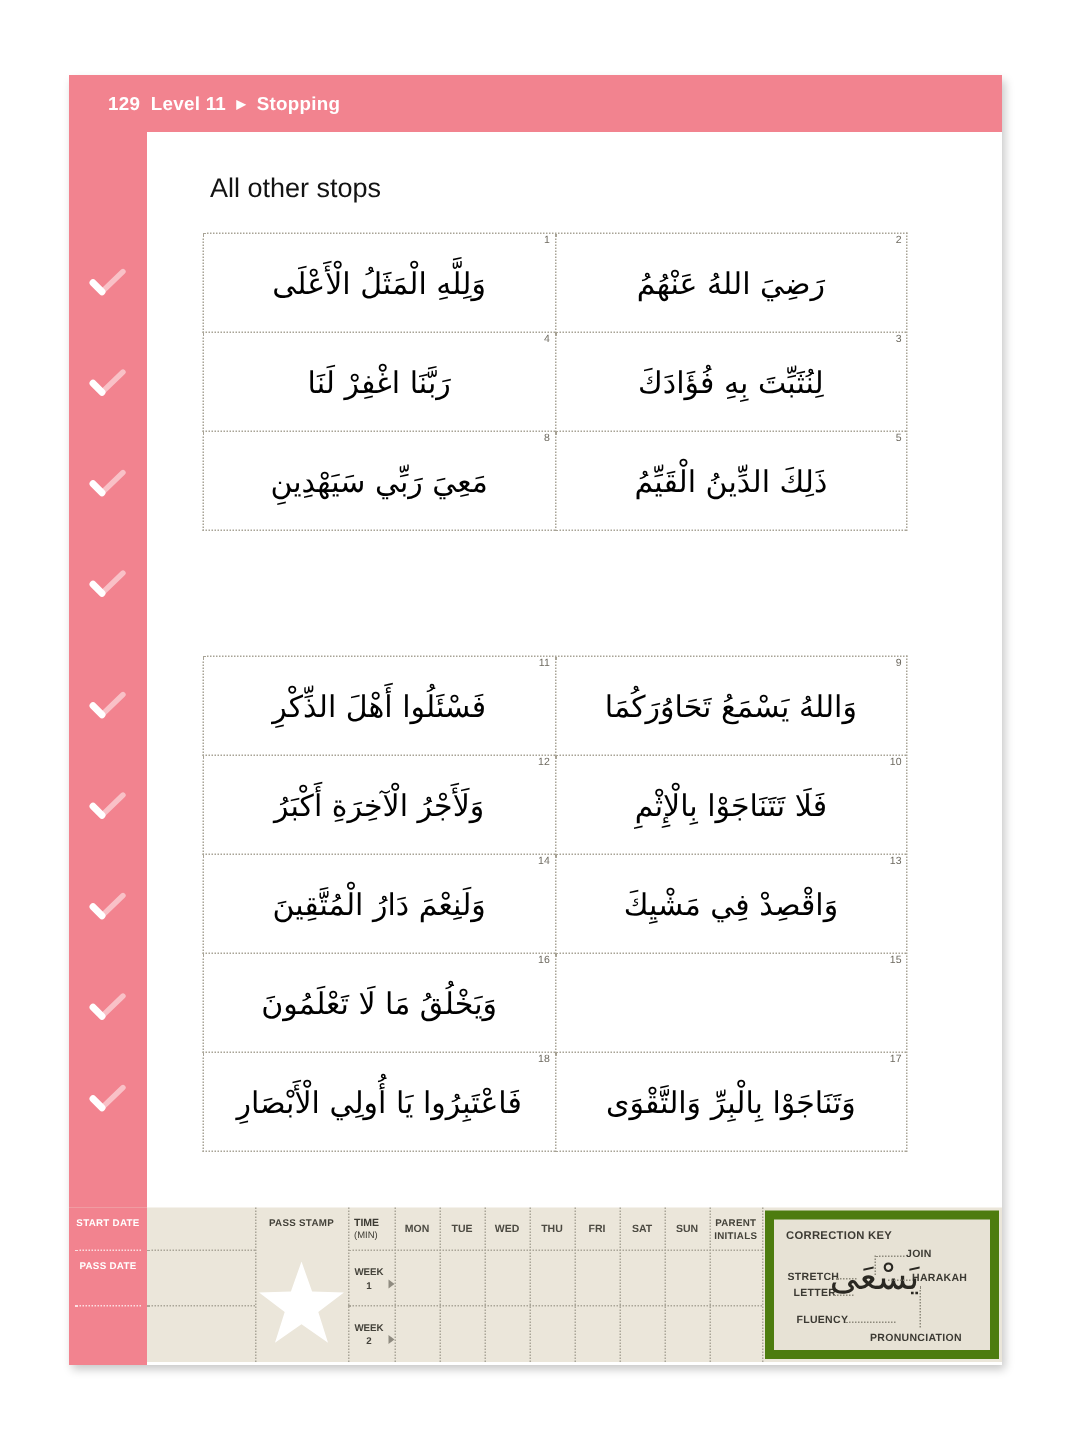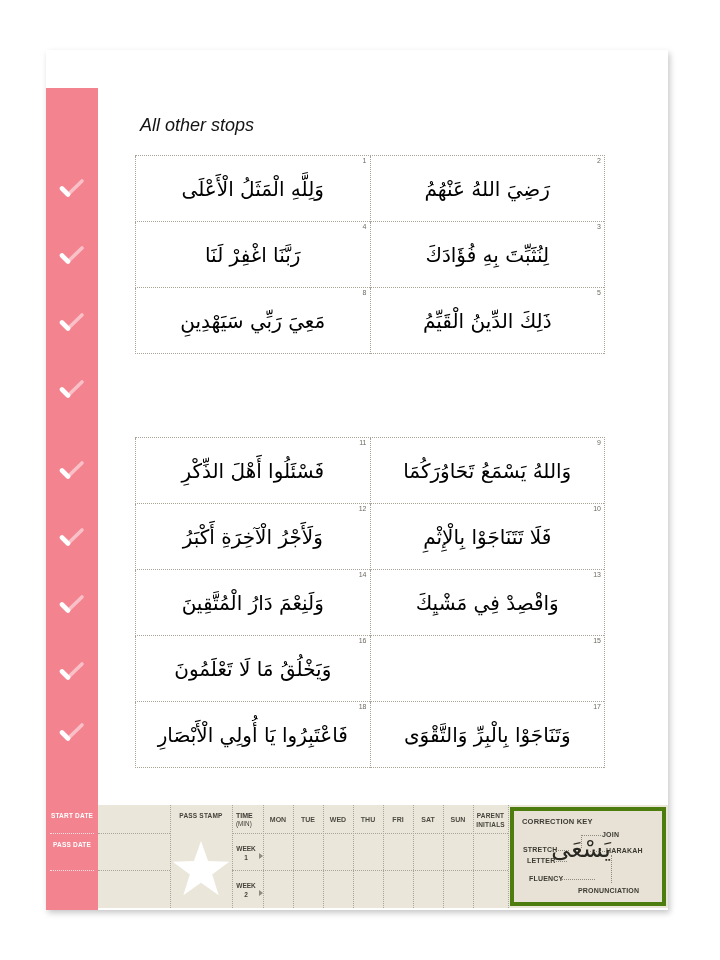--- a/index.html
+++ b/index.html
@@ -10,21 +10,21 @@
   .topbar{position:absolute;top:0;left:0;right:0;height:38px;background:#f2838f;color:#fff;
     display:flex;align-items:center;padding-left:26px;box-sizing:border-box;gap:7px;
     font-size:12.5px;font-weight:bold;letter-spacing:.2px;}
   .topbar .arrow{font-size:8px;line-height:1;margin-top:1px;}
   
   .sidebar{position:absolute;left:0;top:38px;bottom:0;width:52px;background:#f2838f;}
   .check{position:absolute;left:13px;width:26px;height:20px;}
   .check svg{display:block;width:26px;height:20px;}
   
   .content{position:absolute;left:52px;top:38px;right:0;bottom:0;background:#fff;}
-  .title{position:absolute;left:42px;top:27px;font-size:18px;color:#131313;font-style:italic;}
+  .title{position:absolute;left:42px;top:27px;font-size:18px;color:#131313;}
   .grid{position:absolute;left:37px;width:470px;direction:rtl;display:grid;
     grid-template-columns:1fr 1fr;border-top:1px dotted #a8a396;border-right:1px dotted #a8a396;
     box-sizing:border-box;background:#fff;}
   .grid.block-a{top:67px;}
   .grid.block-b{top:349px;}
   .cell{position:relative;height:66px;border-left:1px dotted #a8a396;border-bottom:1px dotted #a8a396;
     display:flex;align-items:center;justify-content:center;box-sizing:border-box;}
   .cell .num{position:absolute;top:1px;right:3px;font-size:7px;color:#6e6a60;direction:ltr;}
   .ar{font-family:"DejaVu Sans",sans-serif;font-size:20px;color:#000;direction:rtl;white-space:nowrap;}
   
@@ -41,33 +41,39 @@
   .time-wrap .t1{font-size:7px;font-weight:bold;}
   .time-wrap .t2{font-size:6.3px;}
   .day{position:absolute;top:11px;width:30px;text-align:center;font-size:7px;font-weight:bold;color:#4c4a42;}
   .week{position:absolute;left:188px;width:24px;text-align:center;font-size:6.5px;font-weight:bold;
     color:#45433b;line-height:1.35;}
   .tri{position:absolute;width:0;height:0;border-top:3px solid transparent;
     border-bottom:3px solid transparent;border-left:4px solid #8f8b80;}
   .star{position:absolute;left:125px;top:36px;width:60px;height:56px;}
   
   .ckbox{position:absolute;left:464px;top:2px;width:156px;height:99px;background:#e7e2d5;
-    border:4px solid #4d7c0f;box-sizing:border-box;}
+    border:6px solid #4d7c0f;box-sizing:border-box;}
   .ckbox .ck-title{position:absolute;left:8px;top:6px;font-size:7.5px;font-weight:bold;color:#3c3a33;letter-spacing:.2px;}
   .cklbl{position:absolute;font-size:7px;font-weight:bold;color:#3c3a33;letter-spacing:.2px;}
   .ck-word{position:absolute;left:36px;top:24px;width:62px;text-align:center;
     font-family:"DejaVu Sans",sans-serif;font-size:24px;color:#2a2822;}
   .ck-h{position:absolute;border-top:1px dotted #8d897c;}
   .ck-v{position:absolute;border-left:1px dotted #8d897c;}
 </style>
 </head>
 <body>
 
 <div class="page">
 
+  <div class="topbar">
+    <span>129</span>
+    <span>Level 11</span>
+    <span class="arrow">▶</span>
+    <span>Stopping</span>
+  </div>
 
   <div class="sidebar">
     <span class="check" style="top:90px">
         <svg viewBox="0 0 26 20">
           <path d="M3 10.5 L9 16.5" stroke="#ffffff" stroke-width="4.6" stroke-linecap="round" fill="none"></path>
           <path d="M9 16.5 L23 3" stroke="rgba(255,255,255,0.5)" stroke-width="3.6" stroke-linecap="round" fill="none"></path>
         </svg>
       </span>
     <span class="check" style="top:157px">
         <svg viewBox="0 0 26 20">

